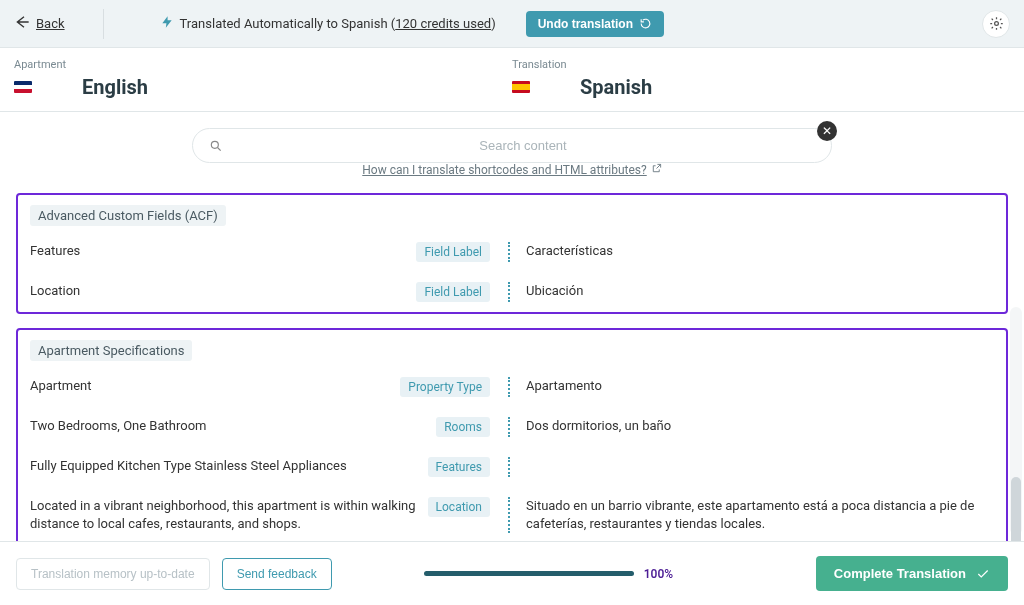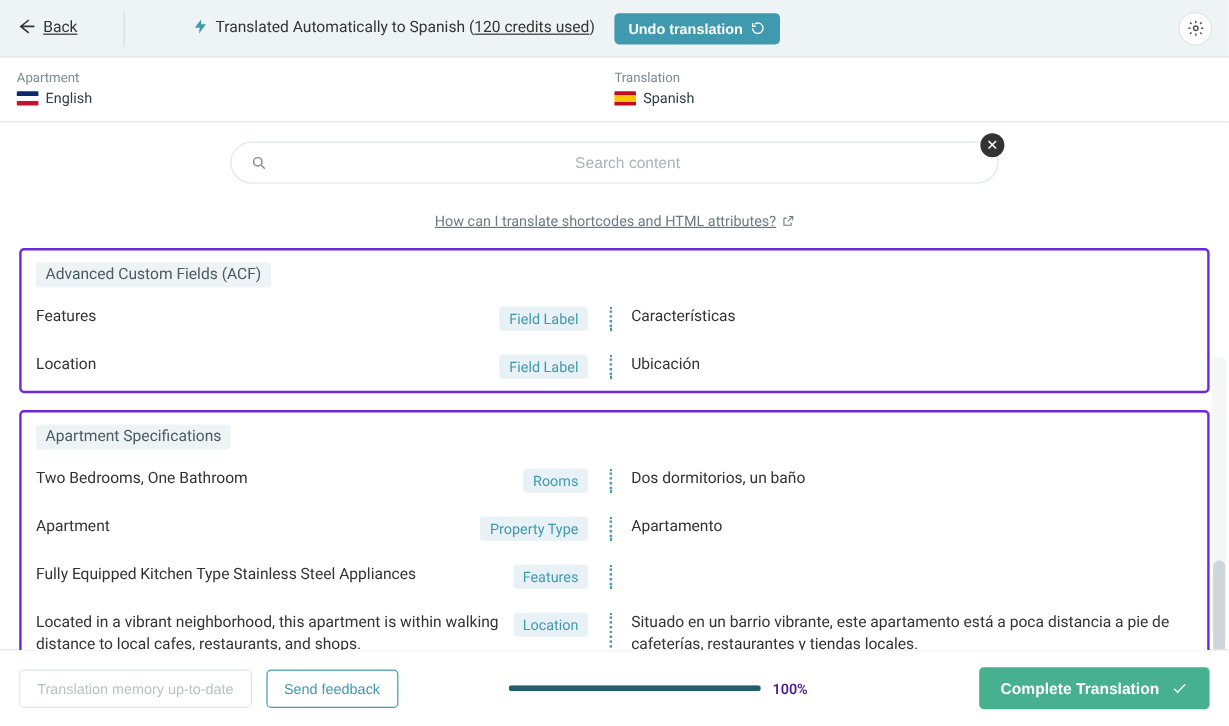--- a/index.html
+++ b/index.html
@@ -41,21 +41,21 @@
   .ext-icon svg { width:13px; height:13px; stroke:#4a9db0; fill:none; }
 
   .auto-msg-group { display:flex; align-items:center; gap:6px; margin-left:18px; }
   .bolt-icon svg { width:14px; height:14px; fill:#3f9aaf; }
   .auto-msg { color:#333; font-size:13px; }
   .auto-msg .credits { text-decoration:underline; }
   .undo-btn {
     background:#3f9aaf; color:#fff; border:none; padding:6px 12px;
     border-radius:4px; font-size:12px; font-weight:600;
     display:flex; align-items:center; gap:6px; cursor:pointer;
-    margin-left:10px;
+    margin-left:24px;
   }
   .undo-btn svg { width:13px; height:13px; stroke:#fff; fill:none; }
 
   .settings-btn {
     margin-left:auto; width:28px; height:28px; border-radius:50%;
     background:#fff; border:1px solid #e0e6e8; display:flex;
     align-items:center; justify-content:center; cursor:pointer;
   }
   .settings-btn svg { width:15px; height:15px; stroke:#555; fill:none; }
 
@@ -63,21 +63,21 @@
   .lang-row {
     display:flex; border-bottom:1px solid #e0e6e8;
     padding:10px 14px 12px;
   }
   .lang-col { flex:1; }
   .lang-col .small { font-size:11px; color:#7a8a92; margin-bottom:4px; }
   .lang-name-row { display:flex; align-items:center; gap:6px; }
   .flag { width:18px; height:12px; border-radius:1px; display:inline-block; }
   .flag-uk { background:linear-gradient(180deg,#0a2a6b 33%,#fff 33% 66%,#c8102e 66%); }
   .flag-es { background:linear-gradient(180deg,#c60b1e 25%,#ffc400 25% 75%,#c60b1e 75%); }
-  .lang-name { font-size:12px; font-weight:400; color:#2b3d45; }
+  .lang-name { font-size:20px; font-weight:700; color:#2b3d45;margin-left:44px; }
 
   
   .main {
     flex:1; position:relative; overflow:hidden;
     display:flex; flex-direction:column;
   }
   .search-area {
     display:flex; flex-direction:column; align-items:center;
     padding:16px 0 6px; position:relative;
   }
@@ -89,22 +89,22 @@
   .search-box svg { width:14px; height:14px; stroke:#888; fill:none; }
   .search-box input { border:none; outline:none; font-size:13px; flex:1; color:#333; background:transparent;text-align:center; }
   .search-box input::placeholder { color:#aab4b9; }
   .clear-badge {
     position:absolute; right:-6px; top:-8px;
     width:20px; height:20px; border-radius:50%; background:#333;
     color:#fff; display:flex; align-items:center; justify-content:center;
     font-size:12px; cursor:pointer;
   }
   .help-link {
-    margin-top:24px; font-size:12px; color:#6b7a82;
-    display:flex; align-items:center; gap:4px; text-decoration:underline;
+    margin-top:0; font-size:12px; color:#6b7a82;
+    display:flex; align-items:flex-start; gap:4px; text-decoration:underline;
     cursor:pointer;
   }
   .help-link svg { width:11px; height:11px; stroke:#6b7a82; fill:none; }
 
   .content-scroll {
     flex:1; overflow-y:auto; padding:10px 16px 10px 16px;
   }
 
   .section-card {
     border:2px solid #6d28d9; border-radius:4px; margin-bottom:14px;
@@ -271,33 +271,33 @@
             <div class="field-tag">Field Label</div>
           </div>
           <div class="divider"></div>
           <div class="trans-col">Ubicación</div>
         </div>
       </div>
       <div class="section-card">
         <div class="section-heading"><span>Apartment Specifications</span></div>
         <div class="field-row">
           <div class="orig-col">
+            <div class="orig-text">Apartment</div>
+            <div class="field-tag">Property Type</div>
+          </div>
+          <div class="divider"></div>
+          <div class="trans-col">Apartamento</div>
+        </div>
+        <div class="field-row">
+          <div class="orig-col">
             <div class="orig-text">Two Bedrooms, One Bathroom</div>
             <div class="field-tag">Rooms</div>
           </div>
           <div class="divider"></div>
           <div class="trans-col">Dos dormitorios, un baño</div>
-        </div>
-        <div class="field-row">
-          <div class="orig-col">
-            <div class="orig-text">Apartment</div>
-            <div class="field-tag">Property Type</div>
-          </div>
-          <div class="divider"></div>
-          <div class="trans-col">Apartamento</div>
         </div>
         <div class="field-row">
           <div class="orig-col">
             <div class="orig-text">Fully Equipped Kitchen Type Stainless Steel Appliances</div>
             <div class="field-tag">Features</div>
           </div>
           <div class="divider"></div>
         </div>
         <div class="field-row">
           <div class="orig-col">

